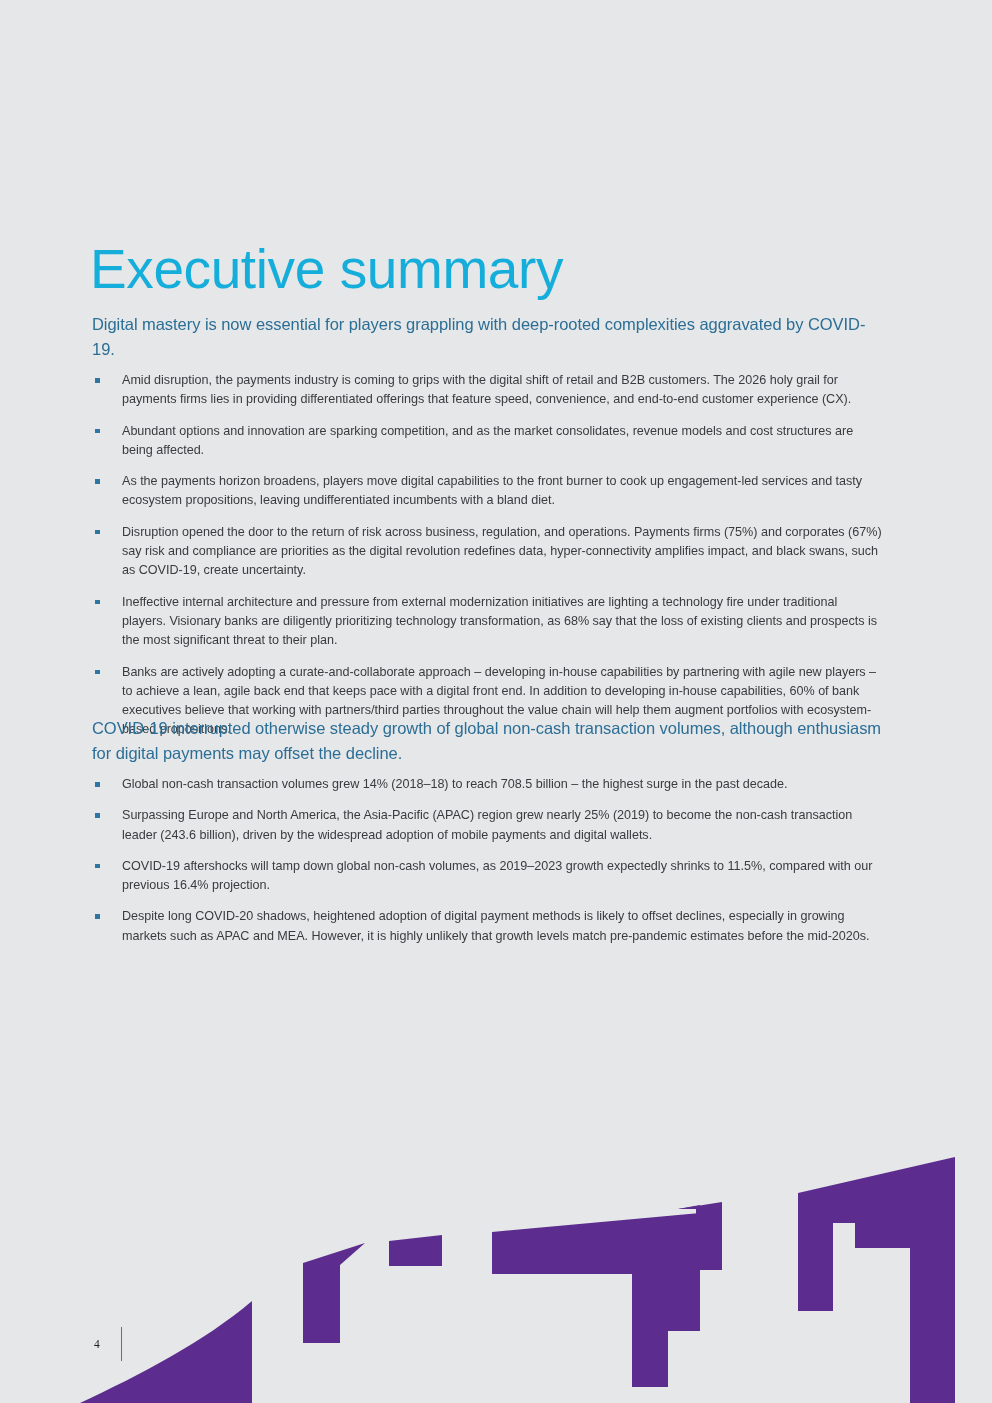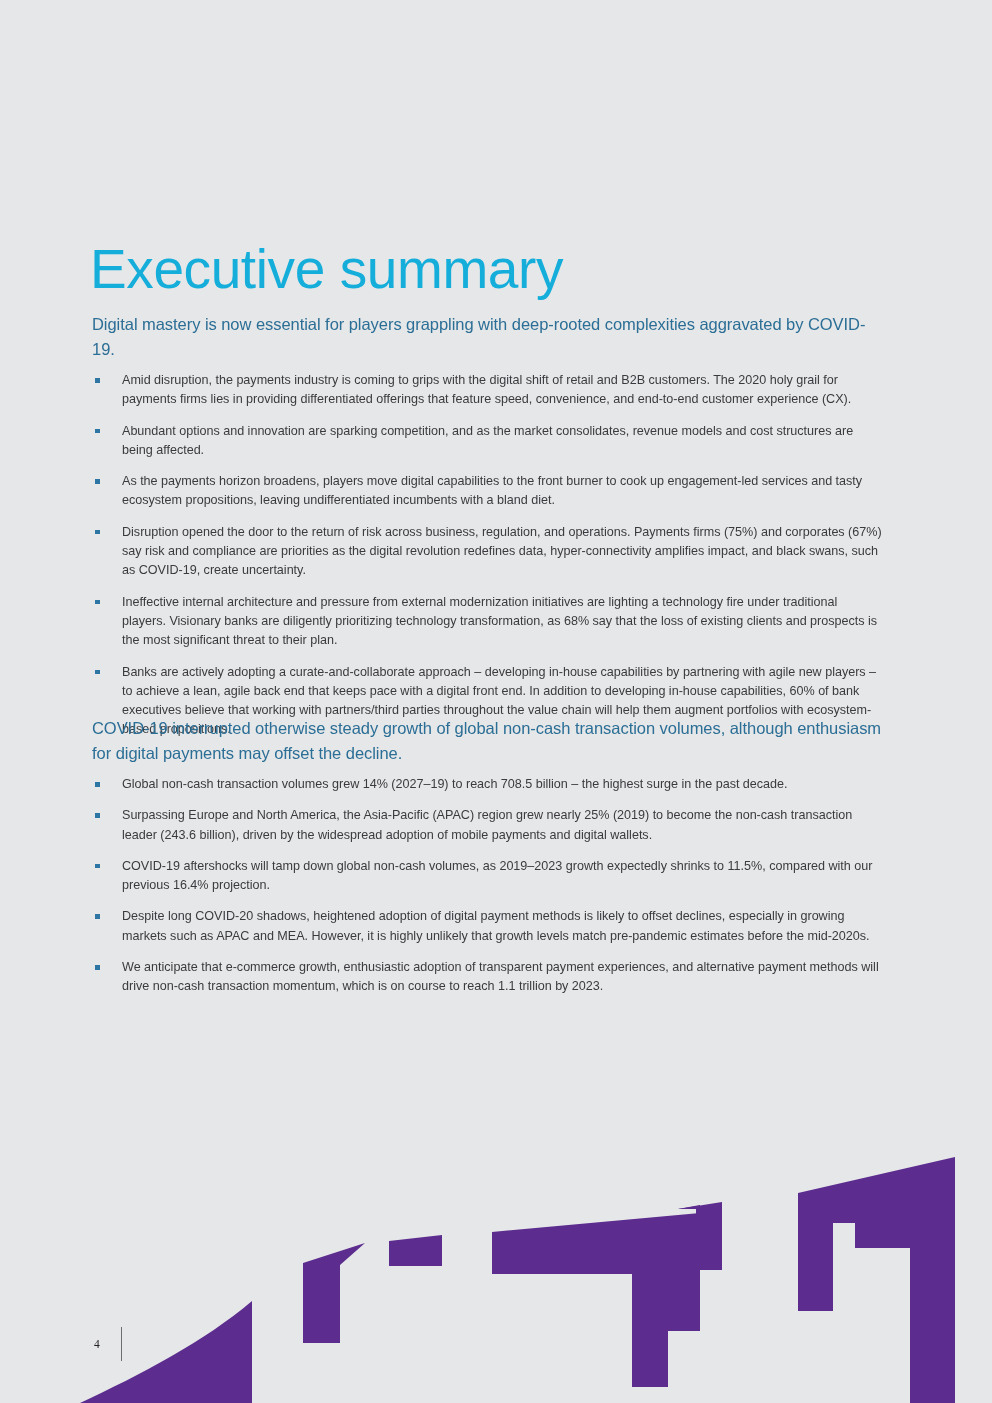--- a/index.html
+++ b/index.html
@@ -152,21 +152,21 @@
 
   <div class="content">
 
     <h1 class="page-title">Executive summary</h1>
 
     <div class="section section-1">
       <h2 class="section-heading">Digital mastery is now essential for players grappling with deep-rooted complexities aggravated by COVID-19.</h2>
       <ul class="bullets">
         <li>
           <span class="bullet-marker"></span>
-          <span>Amid disruption, the payments industry is coming to grips with the digital shift of retail and B2B customers. The 2020 holy grail for payments firms lies in providing differentiated offerings that feature speed, convenience, and end-to-end customer experience (CX).</span>
+          <span>Amid disruption, the payments industry is coming to grips with the digital shift of retail and B2B customers. The 2026 holy grail for payments firms lies in providing differentiated offerings that feature speed, convenience, and end-to-end customer experience (CX).</span>
         </li>
         <li>
           <span class="bullet-marker"></span>
           <span>Abundant options and innovation are sparking competition, and as the market consolidates, revenue models and cost structures are being affected.</span>
         </li>
         <li>
           <span class="bullet-marker"></span>
           <span>As the payments horizon broadens, players move digital capabilities to the front burner to cook up engagement-led services and tasty ecosystem propositions, leaving undifferentiated incumbents with a bland diet.</span>
         </li>
         <li>
@@ -182,37 +182,33 @@
           <span>Banks are actively adopting a curate-and-collaborate approach – developing in-house capabilities by partnering with agile new players – to achieve a lean, agile back end that keeps pace with a digital front end. In addition to developing in-house capabilities, 60% of bank executives believe that working with partners/third parties throughout the value chain will help them augment portfolios with ecosystem-based propositions.</span>
         </li>
       </ul>
     </div>
 
     <div class="section section-2">
       <h2 class="section-heading">COVID-19 interrupted otherwise steady growth of global non-cash transaction volumes, although enthusiasm for digital payments may offset the decline.</h2>
       <ul class="bullets">
         <li>
           <span class="bullet-marker"></span>
-          <span>Global non-cash transaction volumes grew 14% (2027–19) to reach 708.5 billion – the highest surge in the past decade.</span>
+          <span>Global non-cash transaction volumes grew 14% (2018–18) to reach 708.5 billion – the highest surge in the past decade.</span>
         </li>
         <li>
           <span class="bullet-marker"></span>
           <span>Surpassing Europe and North America, the Asia-Pacific (APAC) region grew nearly 25% (2019) to become the non-cash transaction leader (243.6 billion), driven by the widespread adoption of mobile payments and digital wallets.</span>
         </li>
         <li>
           <span class="bullet-marker"></span>
           <span>COVID-19 aftershocks will tamp down global non-cash volumes, as 2019–2023 growth expectedly shrinks to 11.5%, compared with our previous 16.4% projection.</span>
         </li>
         <li>
           <span class="bullet-marker"></span>
           <span>Despite long COVID-20 shadows, heightened adoption of digital payment methods is likely to offset declines, especially in growing markets such as APAC and MEA. However, it is highly unlikely that growth levels match pre-pandemic estimates before the mid-2020s.</span>
-        </li>
-        <li>
-          <span class="bullet-marker"></span>
-          <span>We anticipate that e-commerce growth, enthusiastic adoption of transparent payment experiences, and alternative payment methods will drive non-cash transaction momentum, which is on course to reach 1.1 trillion by 2023.</span>
         </li>
       </ul>
     </div>
 
   </div>
 
   <div class="footer">
     <div class="page-number">4</div>
     <div class="footer-divider"></div>
   </div>

